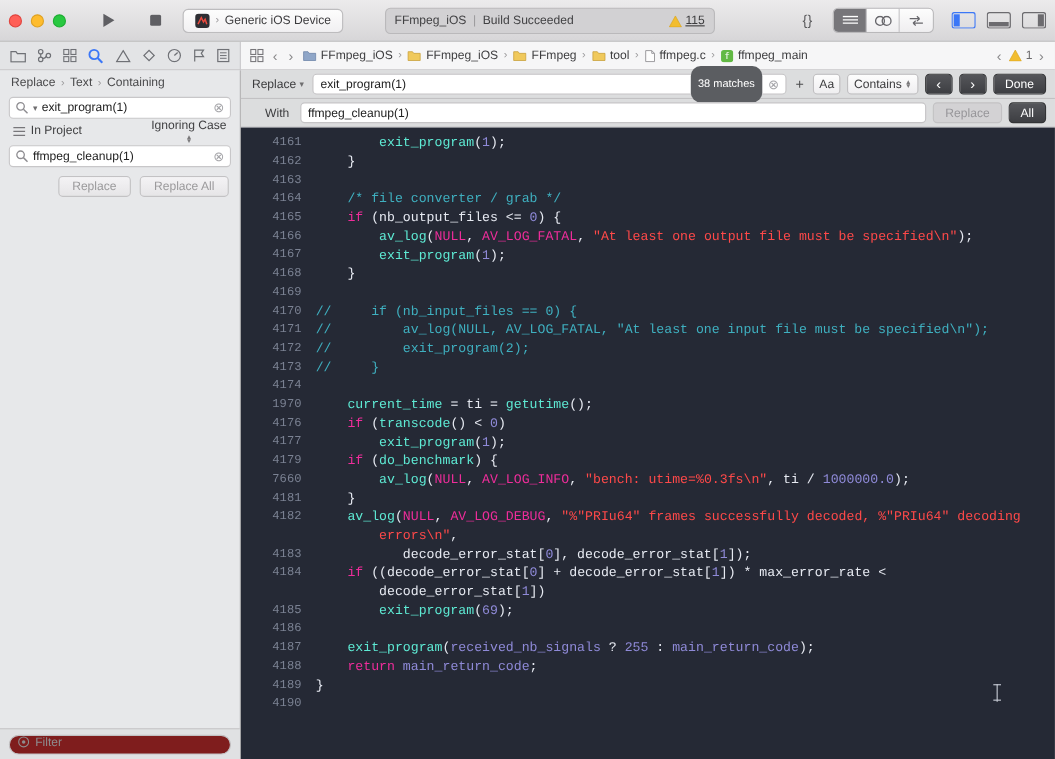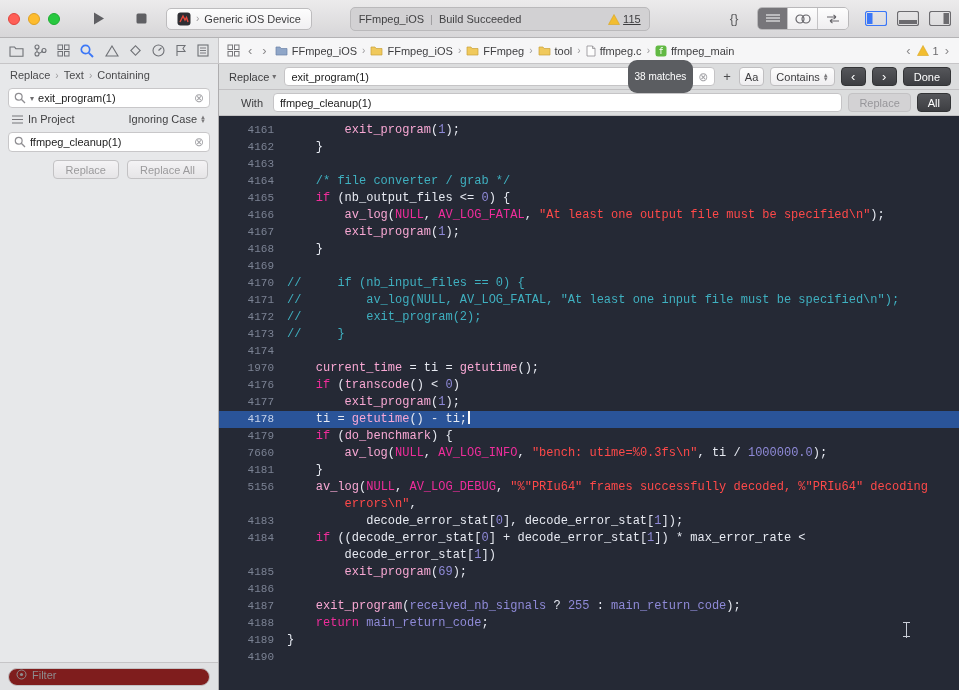--- a/index.html
+++ b/index.html
@@ -52,21 +52,21 @@
   .sidebar { position:absolute; top:64px; left:0; width:219px; bottom:0; background:#e7e8ea;
     border-right:1px solid #aeadaf; }
   .scope-bar { height:22px; display:flex; align-items:center; gap:4px; padding:0 10px;
     color:#4a4a4c; }
   .scope-part { cursor:default; }
   .field { margin:2px 8px 0 8px; height:20px; background:#fff; border:1px solid #c8c7c9;
     border-radius:4px; display:flex; align-items:center; padding:0 5px; gap:4px; }
   .field .val { flex:1; color:#222; font-size:11px; white-space:nowrap; overflow:hidden; }
   .clear-x { color:#a4a4a8; font-size:12px; line-height:1; }
   .opt-row { height:22px; display:flex; align-items:center; padding:0 12px; gap:5px; color:#3f3f41; }
-  .opt-row .right { margin-left:auto; display:flex; align-items:center; gap:3px; }
+  .opt-row .right { margin-left:auto; display:flex; align-items:center; gap:3px;flex-direction:column; }
   .stack-arrows { display:flex; flex-direction:column; line-height:4px; font-size:6px; color:#7a797b; }
   .side-btns { display:flex; justify-content:flex-end; gap:8px; padding:8px 10px 0 10px; }
   .side-btn { height:19px; padding:0 12px; border:1px solid #c3c2c4; border-radius:4px;
     background:linear-gradient(#f4f3f5,#e6e5e7); color:#9b9a9c; font-size:11px; }
   .sidebar-bottom { position:absolute; bottom:0; left:0; right:0; height:28px; background:#e0e1e3;
     border-top:1px solid #c6c5c7; display:flex; align-items:center; padding:0 8px; }
   .filter-field { flex:1; height:18px; border-radius:9px; border:1px solid #c2c1c3;
     background:#7f1d1d; display:flex; align-items:flex-start; gap:5px; padding:0 7px; color:#8e8d8f; }
 
   
@@ -97,21 +97,21 @@
   #code { padding-top:6px; font-family:Liberation Mono, monospace; font-size:12px; }
   .cl { display:flex; height:17px; line-height:17px; }
   .cl.hl { background:#2a5499; }
   .ln { flex:none; width:68px; text-align:right; padding-right:13px; color:#7b8293; font-size:11px; }
   .cl.hl .ln { color:#c7d3ea; }
   .ct { flex:1; white-space:pre; }
   .tok-p { color:#e7eaf2; }
   .tok-k { color:#ef2d9b; }
   .tok-s { color:#ff4949; }
   .tok-n { color:#8f8ad8; }
-  .tok-f { color:#f9a8d4; }
+  .tok-f { color:#5eead4; }
   .tok-c { color:#3fb0c0; }
   .tok-caret { display:inline-block; width:2px; height:13px; background:#f7f8fb; margin-left:1px;
     vertical-align:-2px; }
 
   
   .ibeam { position:absolute; left:683px; top:506px; width:9px; height:16px; pointer-events:none; }
   .ibeam:before { content:""; position:absolute; left:4px; top:0; bottom:0; width:1px; background:#c9cdd7; }
   .ibeam:after { content:""; position:absolute; left:1px; right:1px; top:0; height:1px;
     background:#c9cdd7; box-shadow:0 14px 0 #c9cdd7; }
 
@@ -481,38 +481,34 @@
             <span class="ct"><span class="tok-p">    </span><span class="tok-f">current_time</span><span class="tok-p"> = ti = </span><span class="tok-f">getutime</span><span class="tok-p">();</span></span>
           </div>
           <div class="cl">
             <span class="ln">4176</span>
             <span class="ct"><span class="tok-p">    </span><span class="tok-k">if</span><span class="tok-p"> (</span><span class="tok-f">transcode</span><span class="tok-p">() &lt; </span><span class="tok-n">0</span><span class="tok-p">)</span></span>
           </div>
           <div class="cl">
             <span class="ln">4177</span>
             <span class="ct"><span class="tok-p">        </span><span class="tok-f">exit_program</span><span class="tok-p">(</span><span class="tok-n">1</span><span class="tok-p">);</span></span>
           </div>
-          <div class="cl hl">
-            <span class="ln">4178</span>
-            <span class="ct"><span class="tok-p">    ti = </span><span class="tok-f">getutime</span><span class="tok-p">() - ti;</span><span class="tok-caret"></span></span>
-          </div>
           <div class="cl">
             <span class="ln">4179</span>
             <span class="ct"><span class="tok-p">    </span><span class="tok-k">if</span><span class="tok-p"> (</span><span class="tok-f">do_benchmark</span><span class="tok-p">) {</span></span>
           </div>
           <div class="cl">
             <span class="ln">7660</span>
             <span class="ct"><span class="tok-p">        </span><span class="tok-f">av_log</span><span class="tok-p">(</span><span class="tok-k">NULL</span><span class="tok-p">, </span><span class="tok-k">AV_LOG_INFO</span><span class="tok-p">, </span><span class="tok-s">"bench: utime=%0.3fs\n"</span><span class="tok-p">, ti / </span><span class="tok-n">1000000.0</span><span class="tok-p">);</span></span>
           </div>
           <div class="cl">
             <span class="ln">4181</span>
             <span class="ct"><span class="tok-p">    }</span></span>
           </div>
           <div class="cl">
-            <span class="ln">5156</span>
+            <span class="ln">4182</span>
             <span class="ct"><span class="tok-p">    </span><span class="tok-f">av_log</span><span class="tok-p">(</span><span class="tok-k">NULL</span><span class="tok-p">, </span><span class="tok-k">AV_LOG_DEBUG</span><span class="tok-p">, </span><span class="tok-s">"%"PRIu64" frames successfully decoded, %"PRIu64" decoding</span></span>
           </div>
           <div class="cl">
             <span class="ln"></span>
             <span class="ct"><span class="tok-p">        </span><span class="tok-s">errors\n"</span><span class="tok-p">,</span></span>
           </div>
           <div class="cl">
             <span class="ln">4183</span>
             <span class="ct"><span class="tok-p">           decode_error_stat[</span><span class="tok-n">0</span><span class="tok-p">], decode_error_stat[</span><span class="tok-n">1</span><span class="tok-p">]);</span></span>
           </div>

